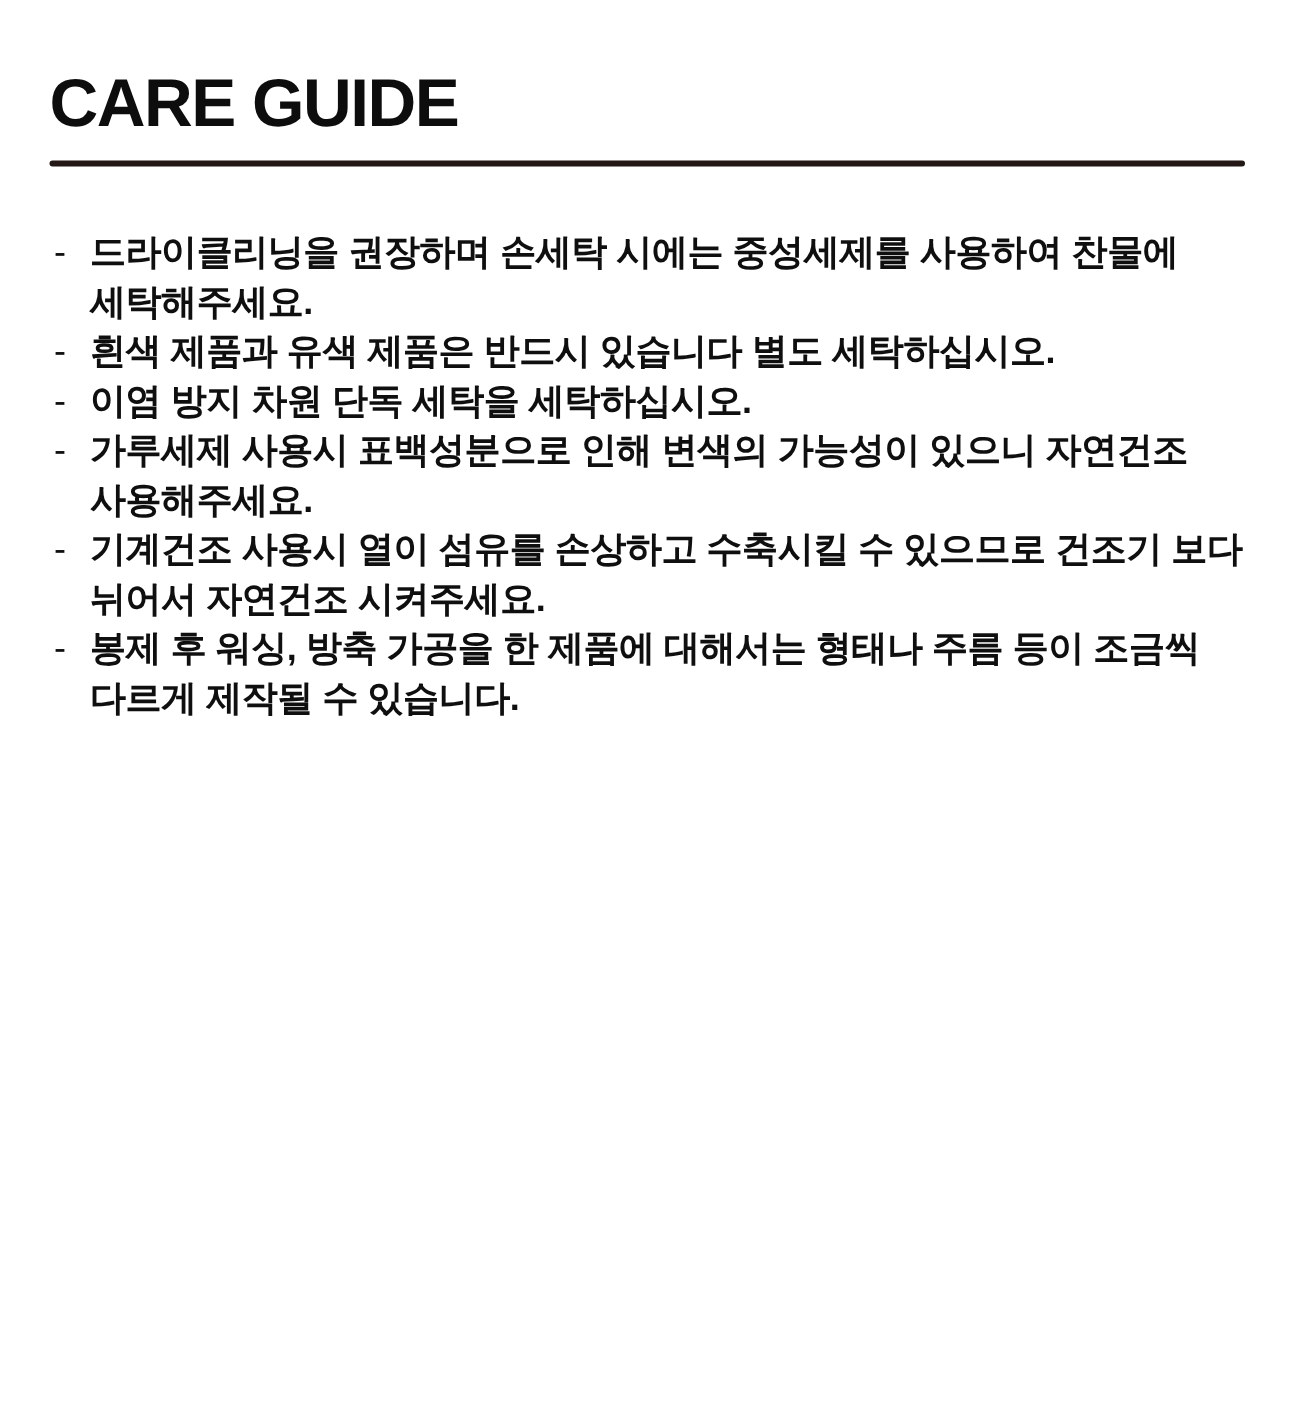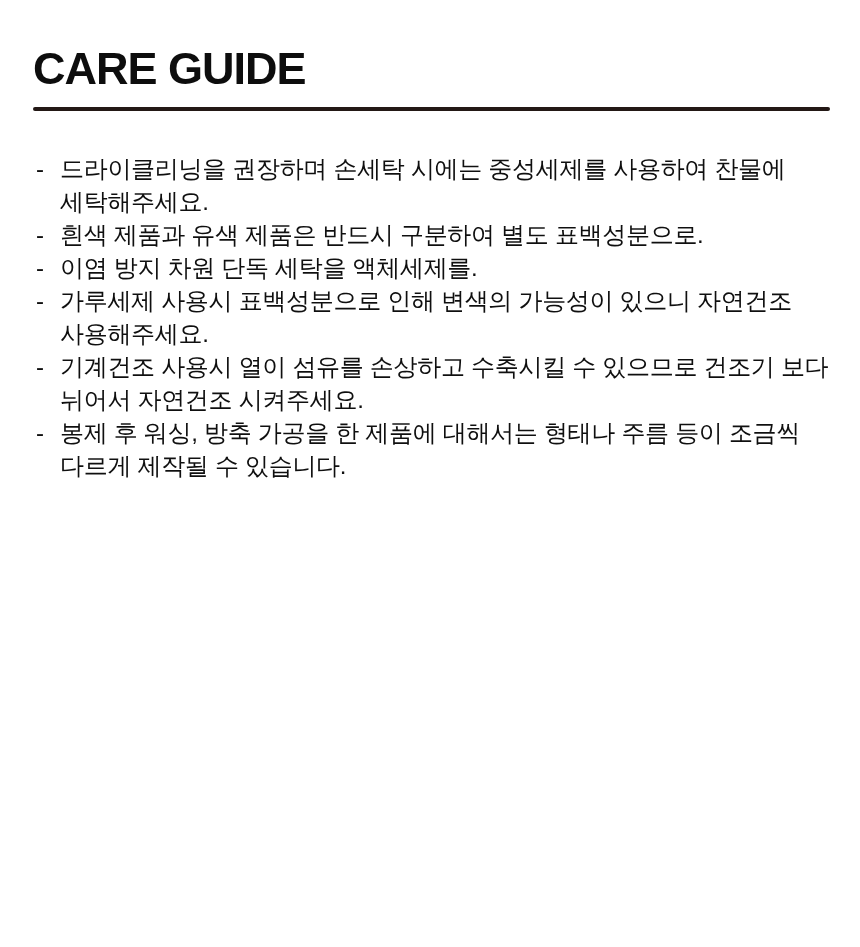--- a/index.html
+++ b/index.html
@@ -43,20 +43,21 @@
     align-items: flex-start;
   }
   .care-item .dash {
     flex: 0 0 27px;
     width: 27px;
     padding-left: 3px;
   }
   .care-item .item-text {
     flex: 1;
     white-space: pre-line;
+    font-weight: bold;
   }
 </style>
 </head>
 <body>
 
 <div class="page">
 
   <h1 class="page-title">CARE GUIDE</h1>
 
   <div class="title-divider"></div>
@@ -64,26 +65,26 @@
   <div class="care-list">
 
     <div class="care-item">
       <span class="dash">-</span>
       <span class="item-text">드라이클리닝을 권장하며 손세탁 시에는 중성세제를 사용하여 찬물에
 세탁해주세요.</span>
     </div>
 
     <div class="care-item">
       <span class="dash">-</span>
-      <span class="item-text">흰색 제품과 유색 제품은 반드시 구분하여 별도 표백성분으로.</span>
+      <span class="item-text">흰색 제품과 유색 제품은 반드시 있습니다 별도 세탁하십시오.</span>
     </div>
 
     <div class="care-item">
       <span class="dash">-</span>
-      <span class="item-text">이염 방지 차원 단독 세탁을 액체세제를.</span>
+      <span class="item-text">이염 방지 차원 단독 세탁을 세탁하십시오.</span>
     </div>
 
     <div class="care-item">
       <span class="dash">-</span>
       <span class="item-text">가루세제 사용시 표백성분으로 인해 변색의 가능성이 있으니 자연건조
 사용해주세요.</span>
     </div>
 
     <div class="care-item">
       <span class="dash">-</span>

